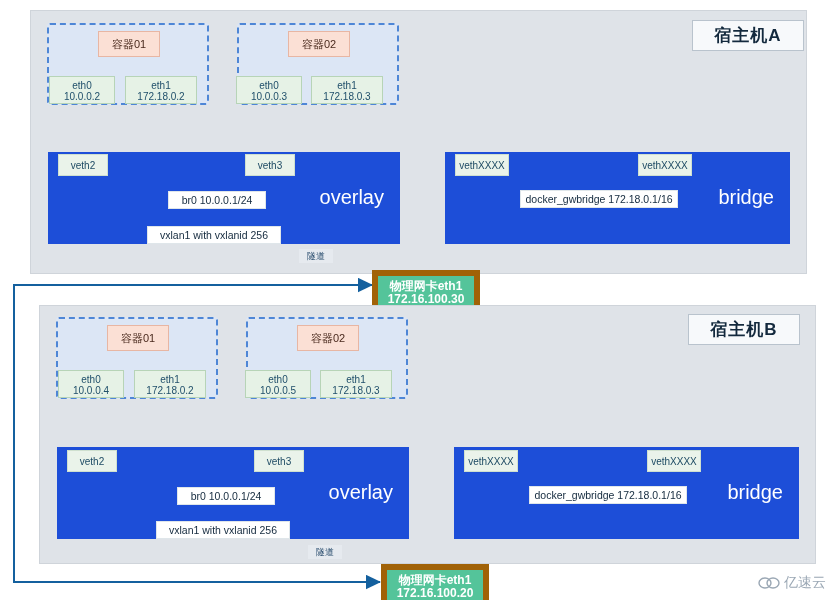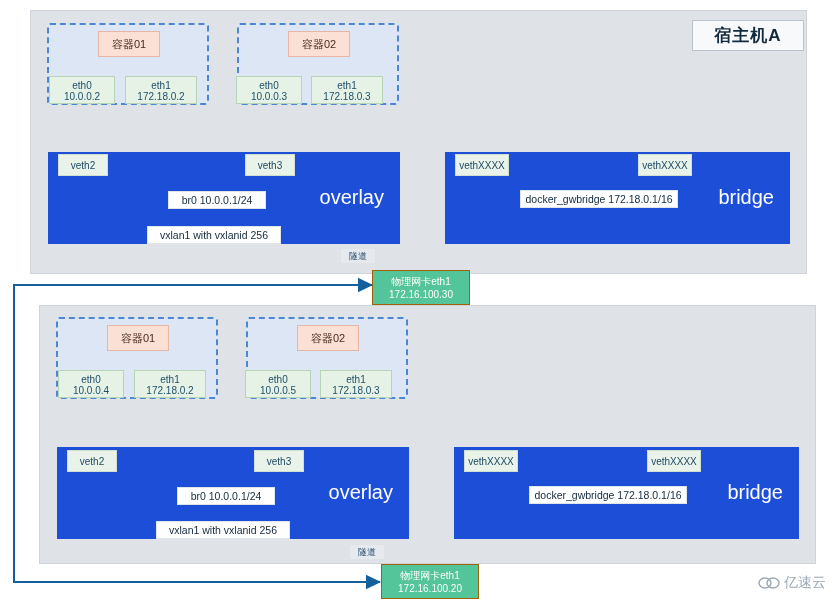--- a/index.html
+++ b/index.html
@@ -29,27 +29,27 @@
   .netbox{position:absolute;background:#1d4ed8;}
   .netbox .bigname{position:absolute;right:16px;top:34px;color:#ffffff;
                    font-size:20px;font-weight:400;}
   .chip{position:absolute;background:#eaf3ea;border:1px solid #cfe0cf;
         color:#1d4a63;font-size:10px;display:flex;align-items:center;justify-content:center;}
   .wchip{position:absolute;background:#ffffff;border:1px solid #dfe6ea;
          color:#13293d;font-size:10.5px;display:flex;align-items:center;justify-content:center;
          white-space:nowrap;padding:0 6px;box-sizing:border-box;}
 
   
-  .nic{position:absolute;background:#54c49a;border:1px solid #a16207;color:#ffffff;
-       font-size:10px;line-height:13px;text-align:center;font-weight:400;
+  .nic{position:absolute;background:#54c49a;border:6px solid #a16207;color:#ffffff;
+       font-size:12px;line-height:13px;text-align:center;font-weight:700;
        display:flex;flex-direction:column;align-items:center;justify-content:center;}
 
   
   .tun{position:absolute;background:#e6eaef;color:#2a4d6e;font-size:9px;
-       padding:0 3px;display:flex;align-items:center;justify-content:center;margin-left:42px;}
+       padding:0 3px;display:flex;align-items:center;justify-content:center;}
 
   
   .wm{position:absolute;right:10px;bottom:8px;display:flex;align-items:center;gap:4px;
       color:#9aa7b4;font-size:14px;}
   svg.lines{position:absolute;left:0;top:0;width:836px;height:600px;
             pointer-events:none;overflow:visible;}
 </style>
 </head>
 <body>
 
@@ -130,20 +130,21 @@
   <div class="wchip" style="left:520px;top:190px;width:158px;height:18px;">docker_gwbridge 172.18.0.1/16</div>
 
   <div class="tun" style="left:299px;top:249px;width:28px;height:14px;">隧道</div>
 
   <div class="nic" style="left:372px;top:270px;width:96px;height:33px;">
     <span>物理网卡eth1</span>
     <span>172.16.100.30</span>
   </div>
 
   <div class="host" style="left:39px;top:305px;width:775px;height:257px;"></div>
+  <div class="host-label" style="left:688px;top:314px;width:110px;height:29px;">宿主机B</div>
 
   <div class="ns" style="left:56px;top:317px;width:158px;height:78px;"></div>
   <div class="ctr" style="left:107px;top:325px;width:60px;height:24px;">容器01</div>
   <div class="eth" style="left:58px;top:370px;width:66px;height:28px;">
     <b>eth0</b>
     <b>10.0.0.4</b>
   </div>
   <div class="eth" style="left:134px;top:370px;width:72px;height:28px;">
     <b>eth1</b>
     <b>172.18.0.2</b>

